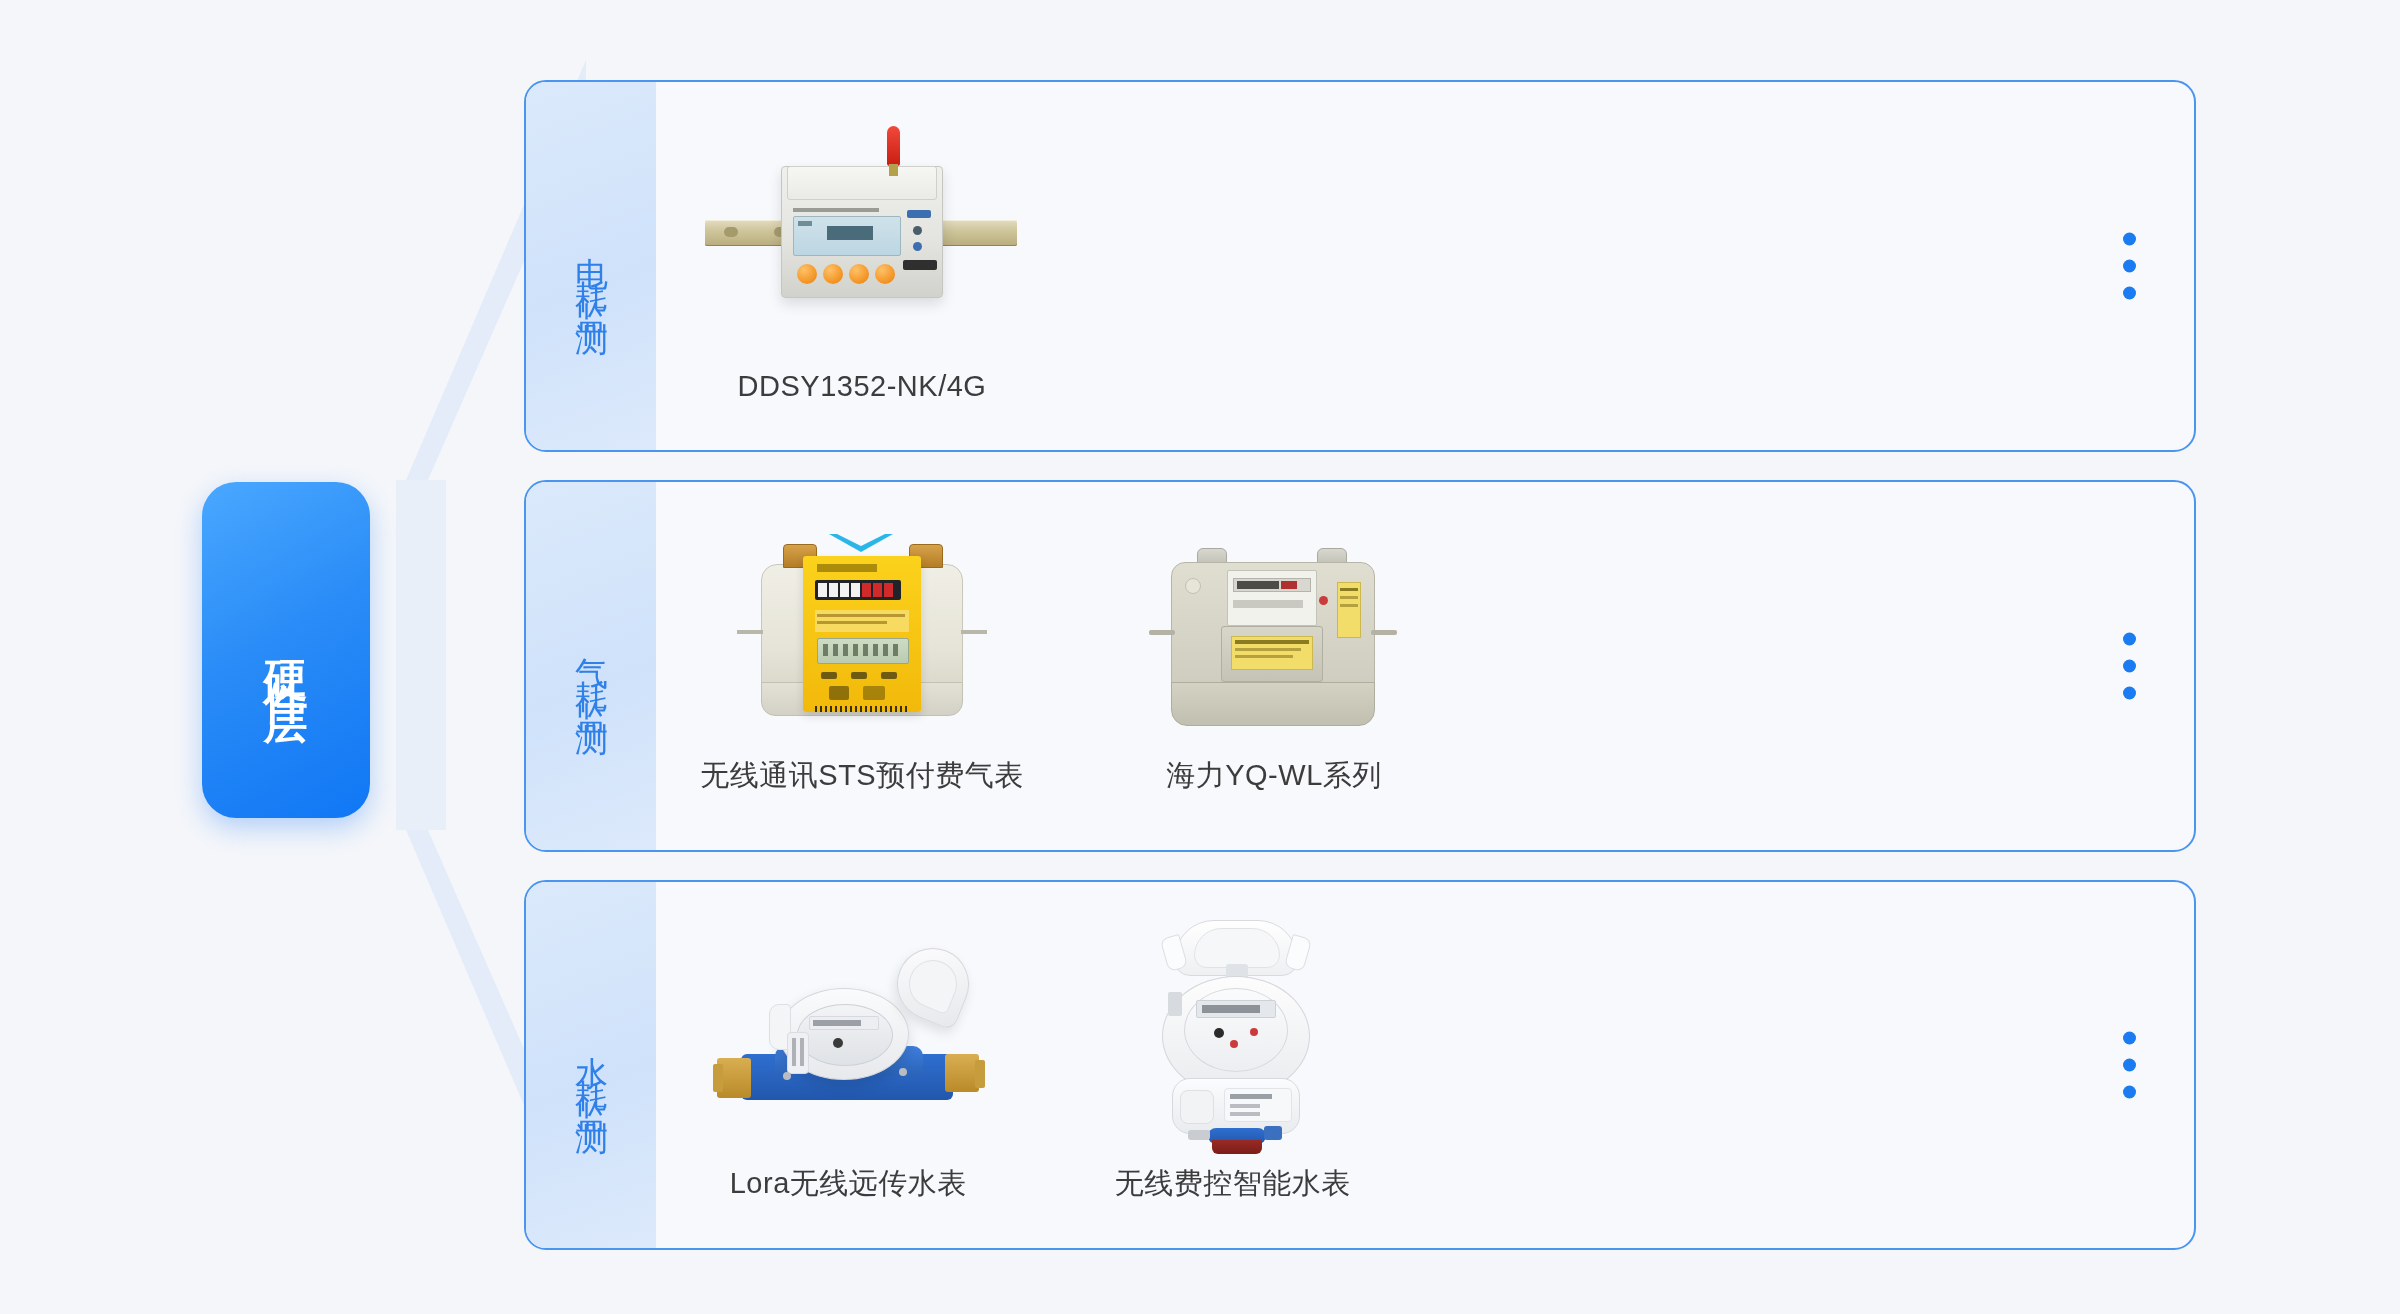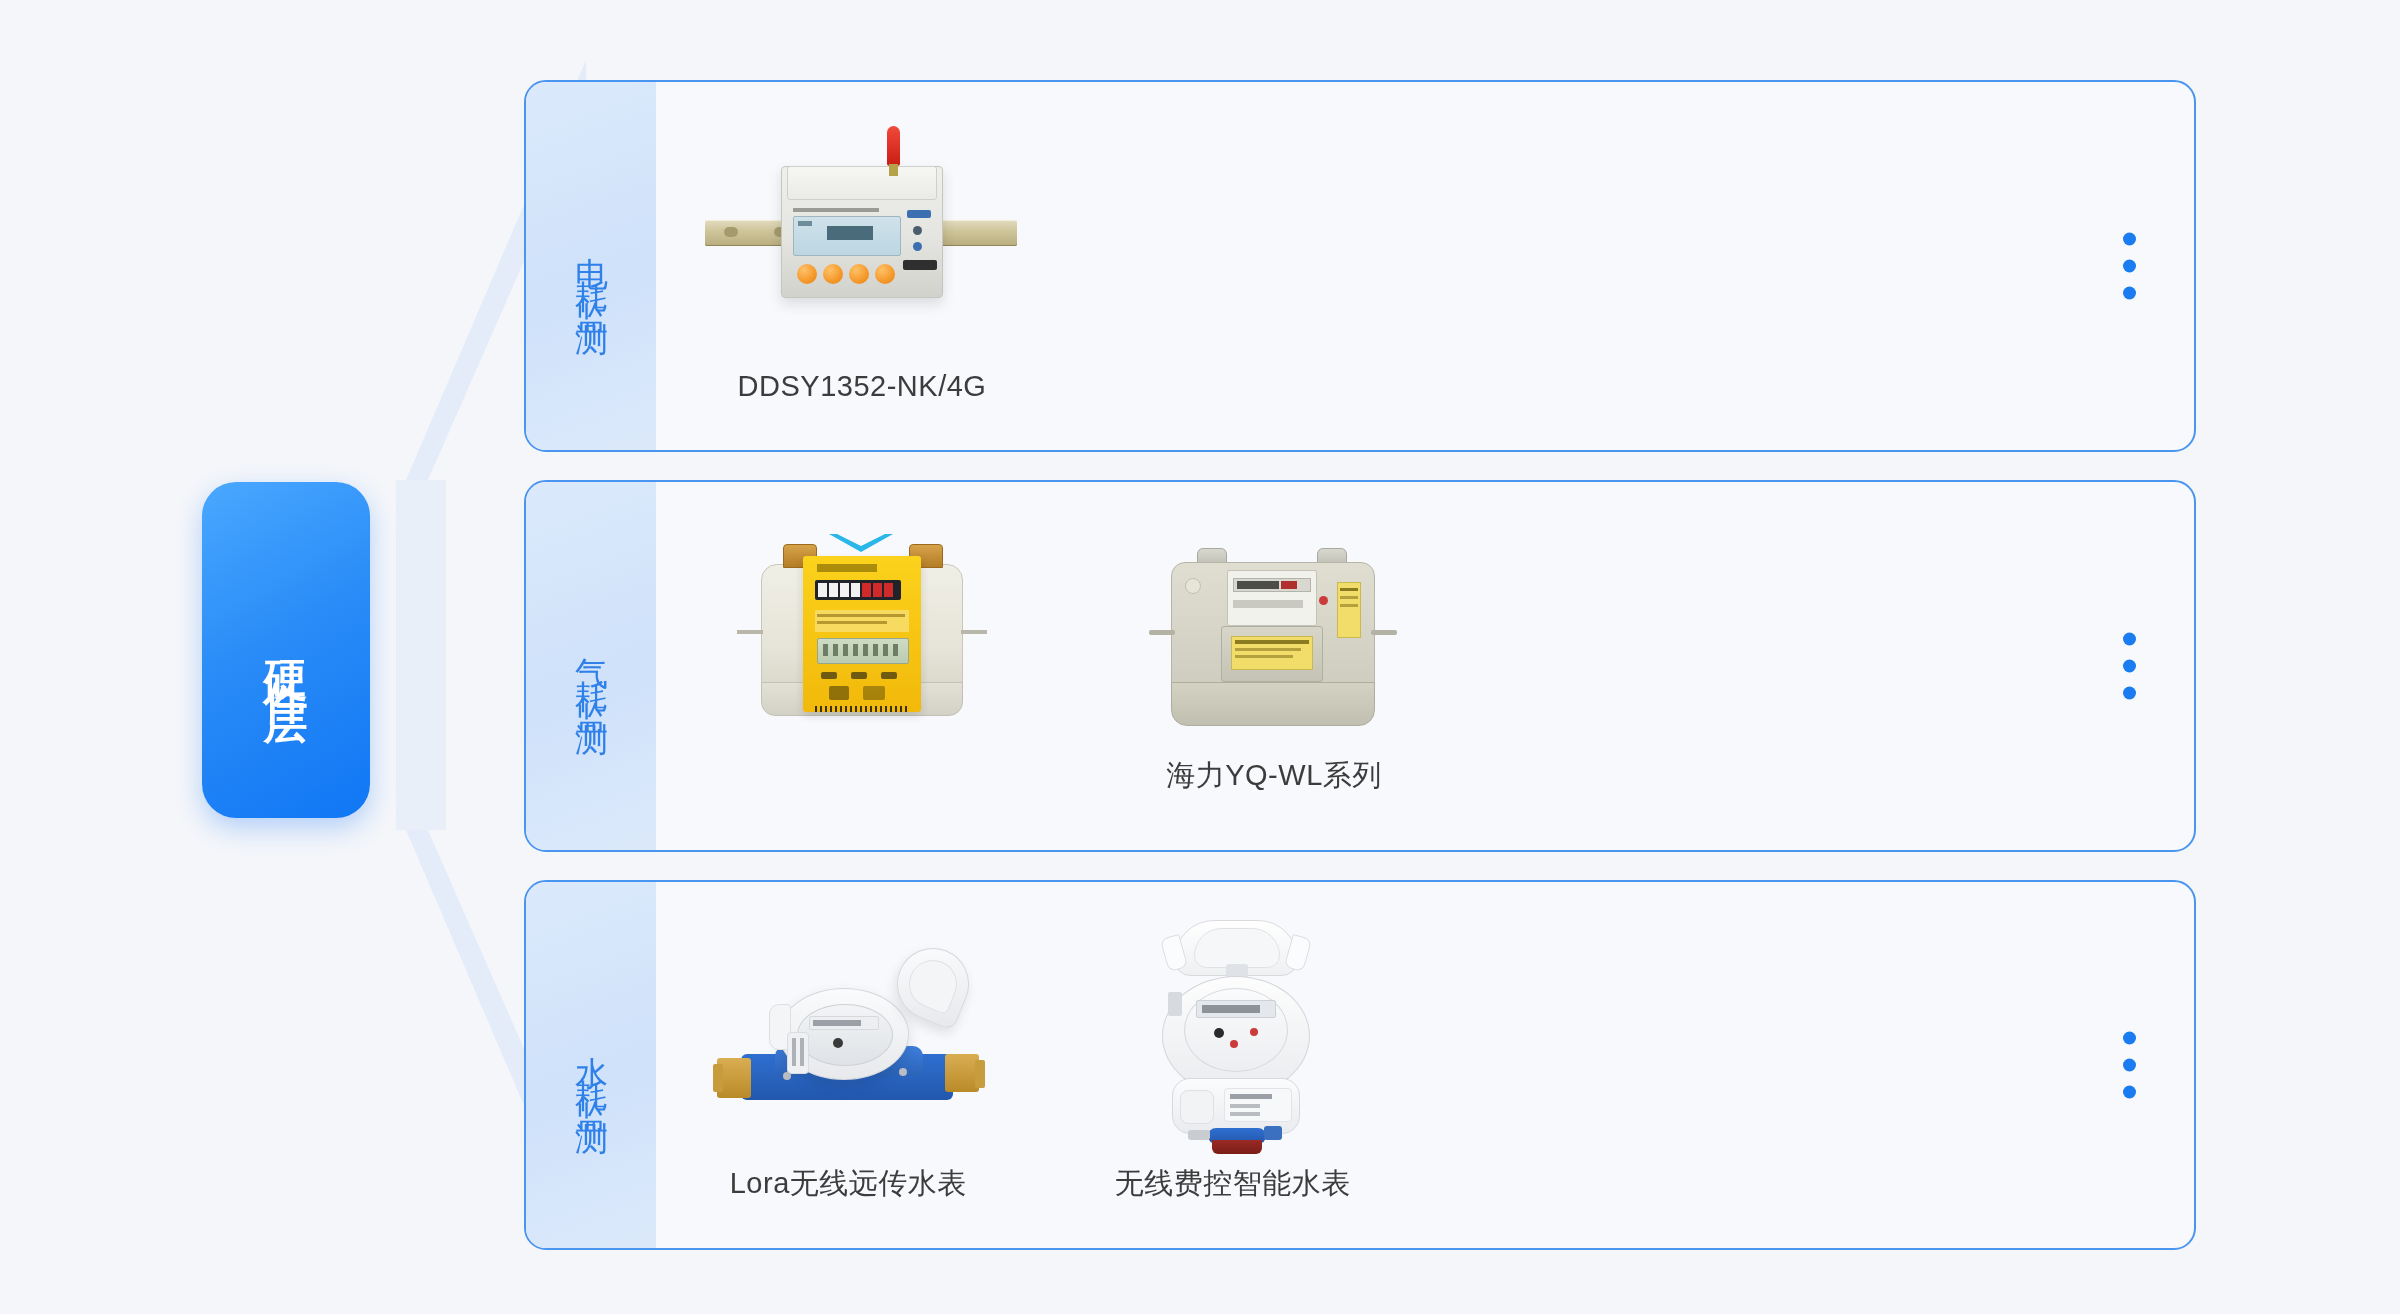--- a/index.html
+++ b/index.html
@@ -184,20 +184,21 @@
             <div class="p" style="left:120px; top:117px; width:70px; height:3px; background:#8a6b10; opacity:.6;"></div>
             <div class="p lcd" style="left:120px; top:134px; width:92px; height:26px; background:linear-gradient(180deg,#cfdcc4,#b9cbb0); border-color:#97a68f;"></div>
             <div class="p" style="left:126px; top:140px; width:80px; height:12px; background:repeating-linear-gradient(90deg,#6d7d66 0 5px, transparent 5px 10px);"></div>
             <div class="p" style="left:124px; top:168px; width:16px; height:7px; background:#6e5a10; border-radius:2px;"></div>
             <div class="p" style="left:154px; top:168px; width:16px; height:7px; background:#6e5a10; border-radius:2px;"></div>
             <div class="p" style="left:184px; top:168px; width:16px; height:7px; background:#6e5a10; border-radius:2px;"></div>
             <div class="p" style="left:132px; top:182px; width:20px; height:14px; background:#4c3e09; opacity:.6; border-radius:2px;"></div>
             <div class="p" style="left:166px; top:182px; width:22px; height:14px; background:#4c3e09; opacity:.45; border-radius:2px;"></div>
             <div class="p" style="left:118px; top:202px; width:92px; height:6px; background:repeating-linear-gradient(90deg,#3a2f06 0 2px, transparent 2px 5px);"></div>
           </div>
+          <div class="caption">无线通讯STS预付费气表</div>
         </div>
 
         <div class="item">
           <div class="thumb">
             <div class="p" style="left:88px; top:44px; width:30px; height:18px; background:linear-gradient(180deg,#d8d8cf,#bfbfb6); border:1px solid #a9a9a0; border-radius:6px 6px 0 0;"></div>
             <div class="p" style="left:208px; top:44px; width:30px; height:18px; background:linear-gradient(180deg,#d8d8cf,#bfbfb6); border:1px solid #a9a9a0; border-radius:6px 6px 0 0;"></div>
             <div class="p" style="left:62px; top:58px; width:204px; height:132px; background:linear-gradient(180deg,#dfded0,#cdccbe); border:1px solid #b6b5a7; border-radius:14px 14px 6px 6px;"></div>
             <div class="p" style="left:62px; top:178px; width:204px; height:44px; background:linear-gradient(180deg,#d3d2c3,#c0bfb0); border:1px solid #aeada0; border-radius:0 0 16px 16px;"></div>
             <div class="p" style="left:40px; top:126px; width:26px; height:5px; background:#b3b2a4; border-radius:2px;"></div>
             <div class="p" style="left:262px; top:126px; width:26px; height:5px; background:#b3b2a4; border-radius:2px;"></div>

